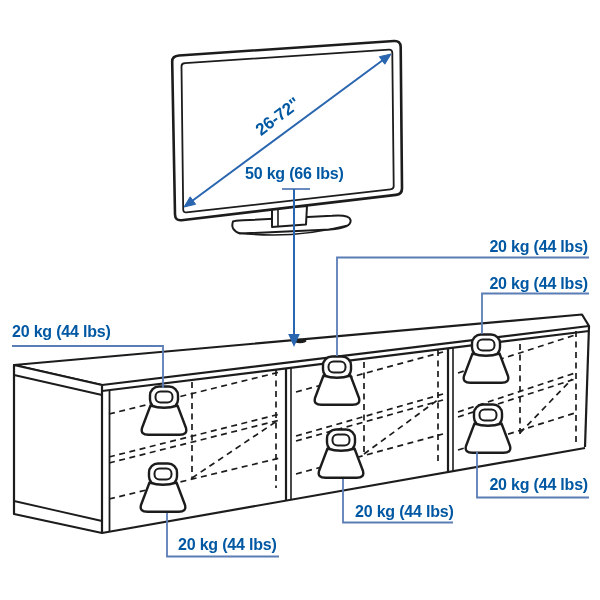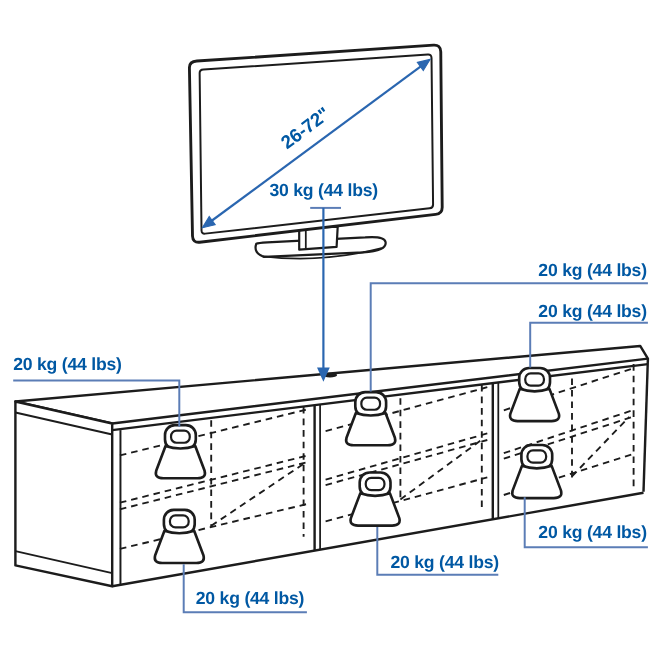--- a/index.html
+++ b/index.html
@@ -141,21 +141,21 @@
   </g>
 
   <g>
     <line x1="294" y1="189" x2="294" y2="336" stroke="#2a66b0" stroke-width="2"></line>
     <polygon points="288.2,334 299.8,334 294,347" fill="#2a66b0"></polygon>
   </g>
 </svg>
 
   <div class="label rot" style="left:241px;top:107px;">26-72"</div>
 
-  <div class="label" style="left:245px;top:164px;">30 kg (44 lbs)</div>
+  <div class="label" style="left:245px;top:164px;">50 kg (66 lbs)</div>
 
   <div class="label" style="right:12px;top:237px;">20 kg (44 lbs)</div>
 
   <div class="label" style="right:12px;top:274px;">20 kg (44 lbs)</div>
 
   <div class="label" style="left:12px;top:322px;">20 kg (44 lbs)</div>
 
   <div class="label" style="right:12px;top:475px;">20 kg (44 lbs)</div>
 
   <div class="label" style="left:355px;top:502px;">20 kg (44 lbs)</div>

